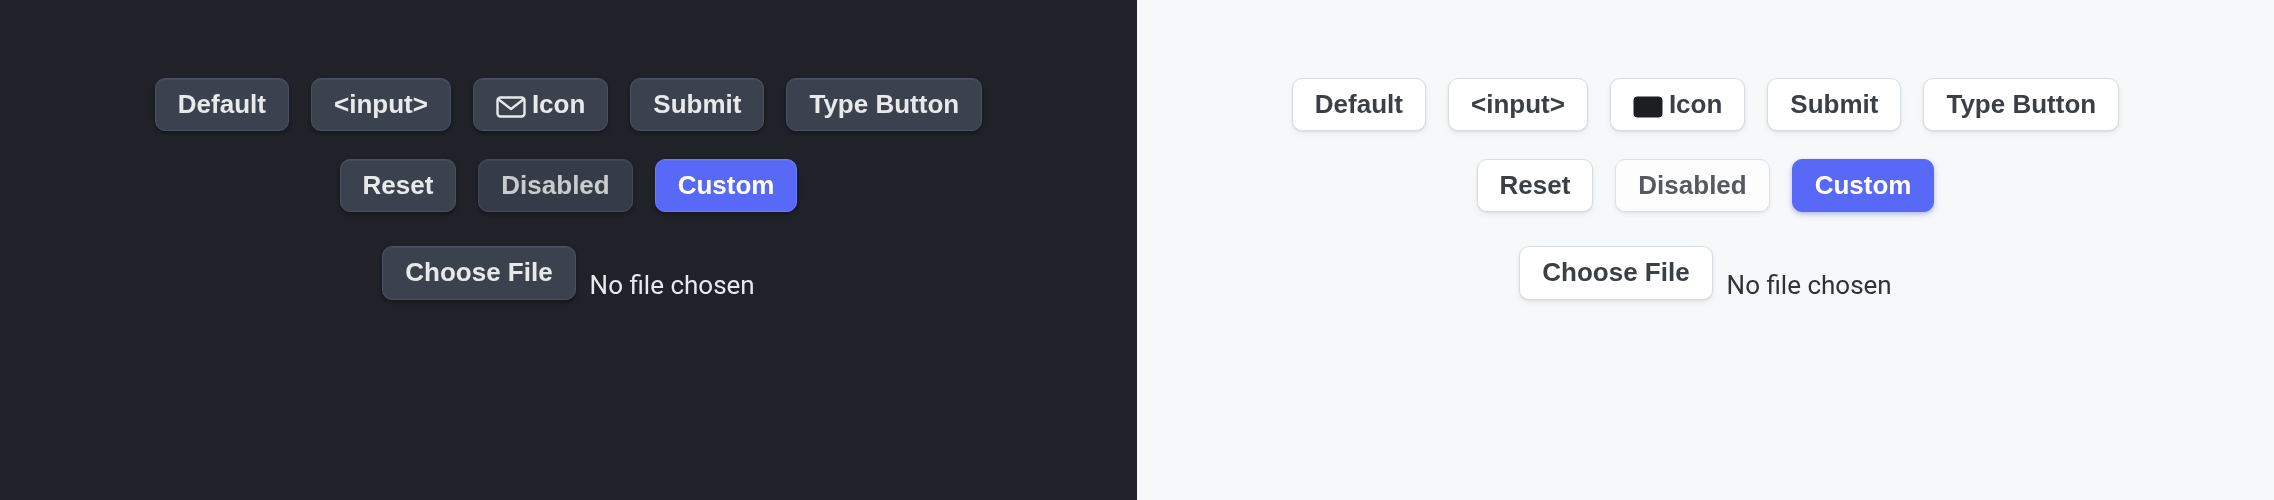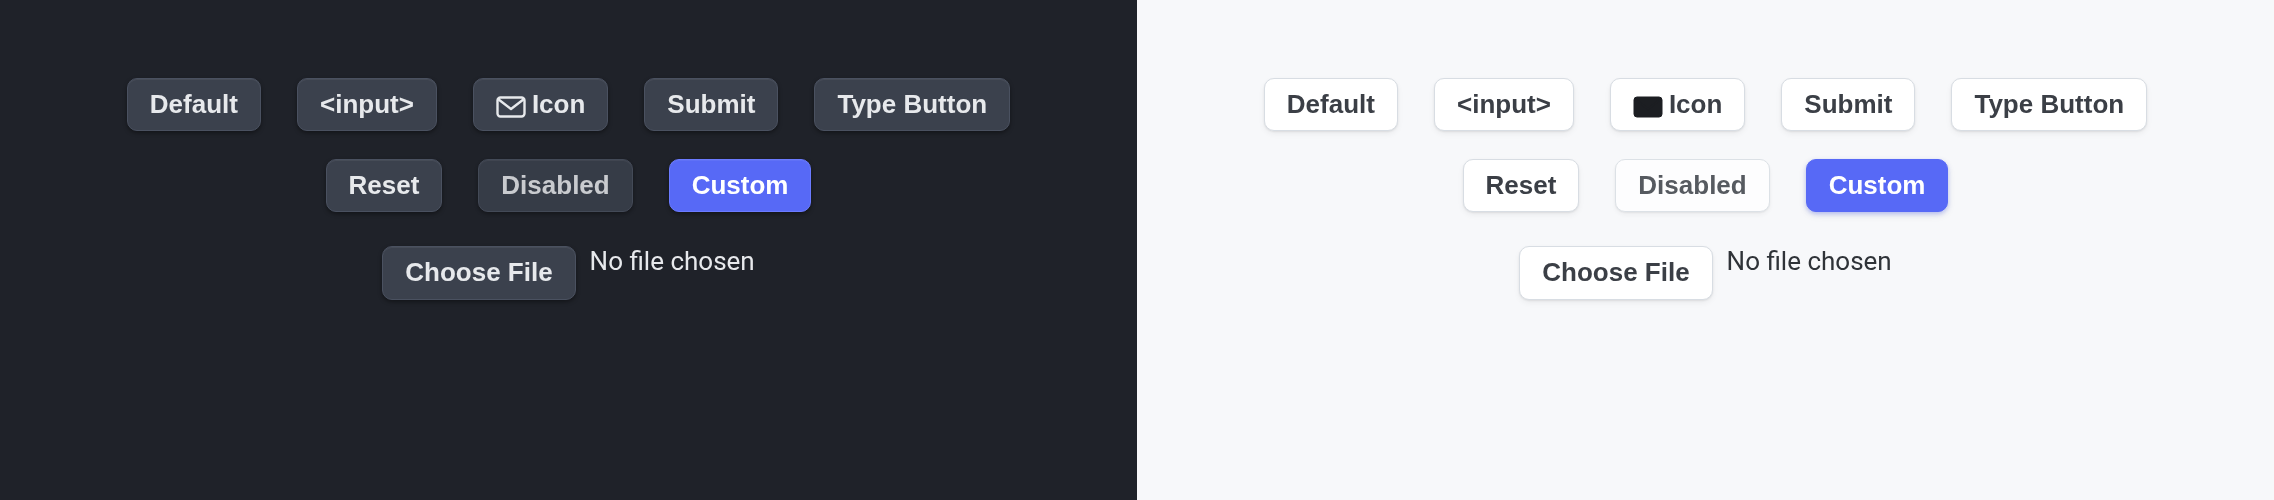--- a/index.html
+++ b/index.html
@@ -1,22 +1,22 @@
 <!DOCTYPE html>
 <html><head>
 <meta charset="utf-8">
 <style>
   * { box-sizing: border-box; margin: 0; padding: 0; }
   html, body { width: 2274px; height: 500px; font-family: -apple-system, BlinkMacSystemFont, "Segoe UI", Roboto, Helvetica, Arial, sans-serif; }
   body { display: flex; }
   .panel { width: 50%; height: 100%; padding: 78px 40px 40px 40px; display: flex; flex-direction: column; align-items: center; }
   .panel.dark  { background: #1f2229; }
   .panel.light { background: #f7f8fa; }
-  .row { display: flex; flex-wrap: wrap; justify-content: center; gap: 36px; margin-bottom: 28px; }
-  .file-row { display: flex; align-items: flex-start; gap: 14px; margin-top: 6px; }
+  .row { display: flex; flex-wrap: wrap; justify-content: center; gap: 22px; margin-bottom: 28px; }
+  .file-row { display: flex; align-items: flex-end; gap: 14px; margin-top: 6px; }
 
   .btn {
     display: inline-flex;
     align-items: center;
     gap: 6px;
     font-size: 26px;
     font-weight: 700;
     padding: 10px 22px;
     border-radius: 10px;
     cursor: pointer;

